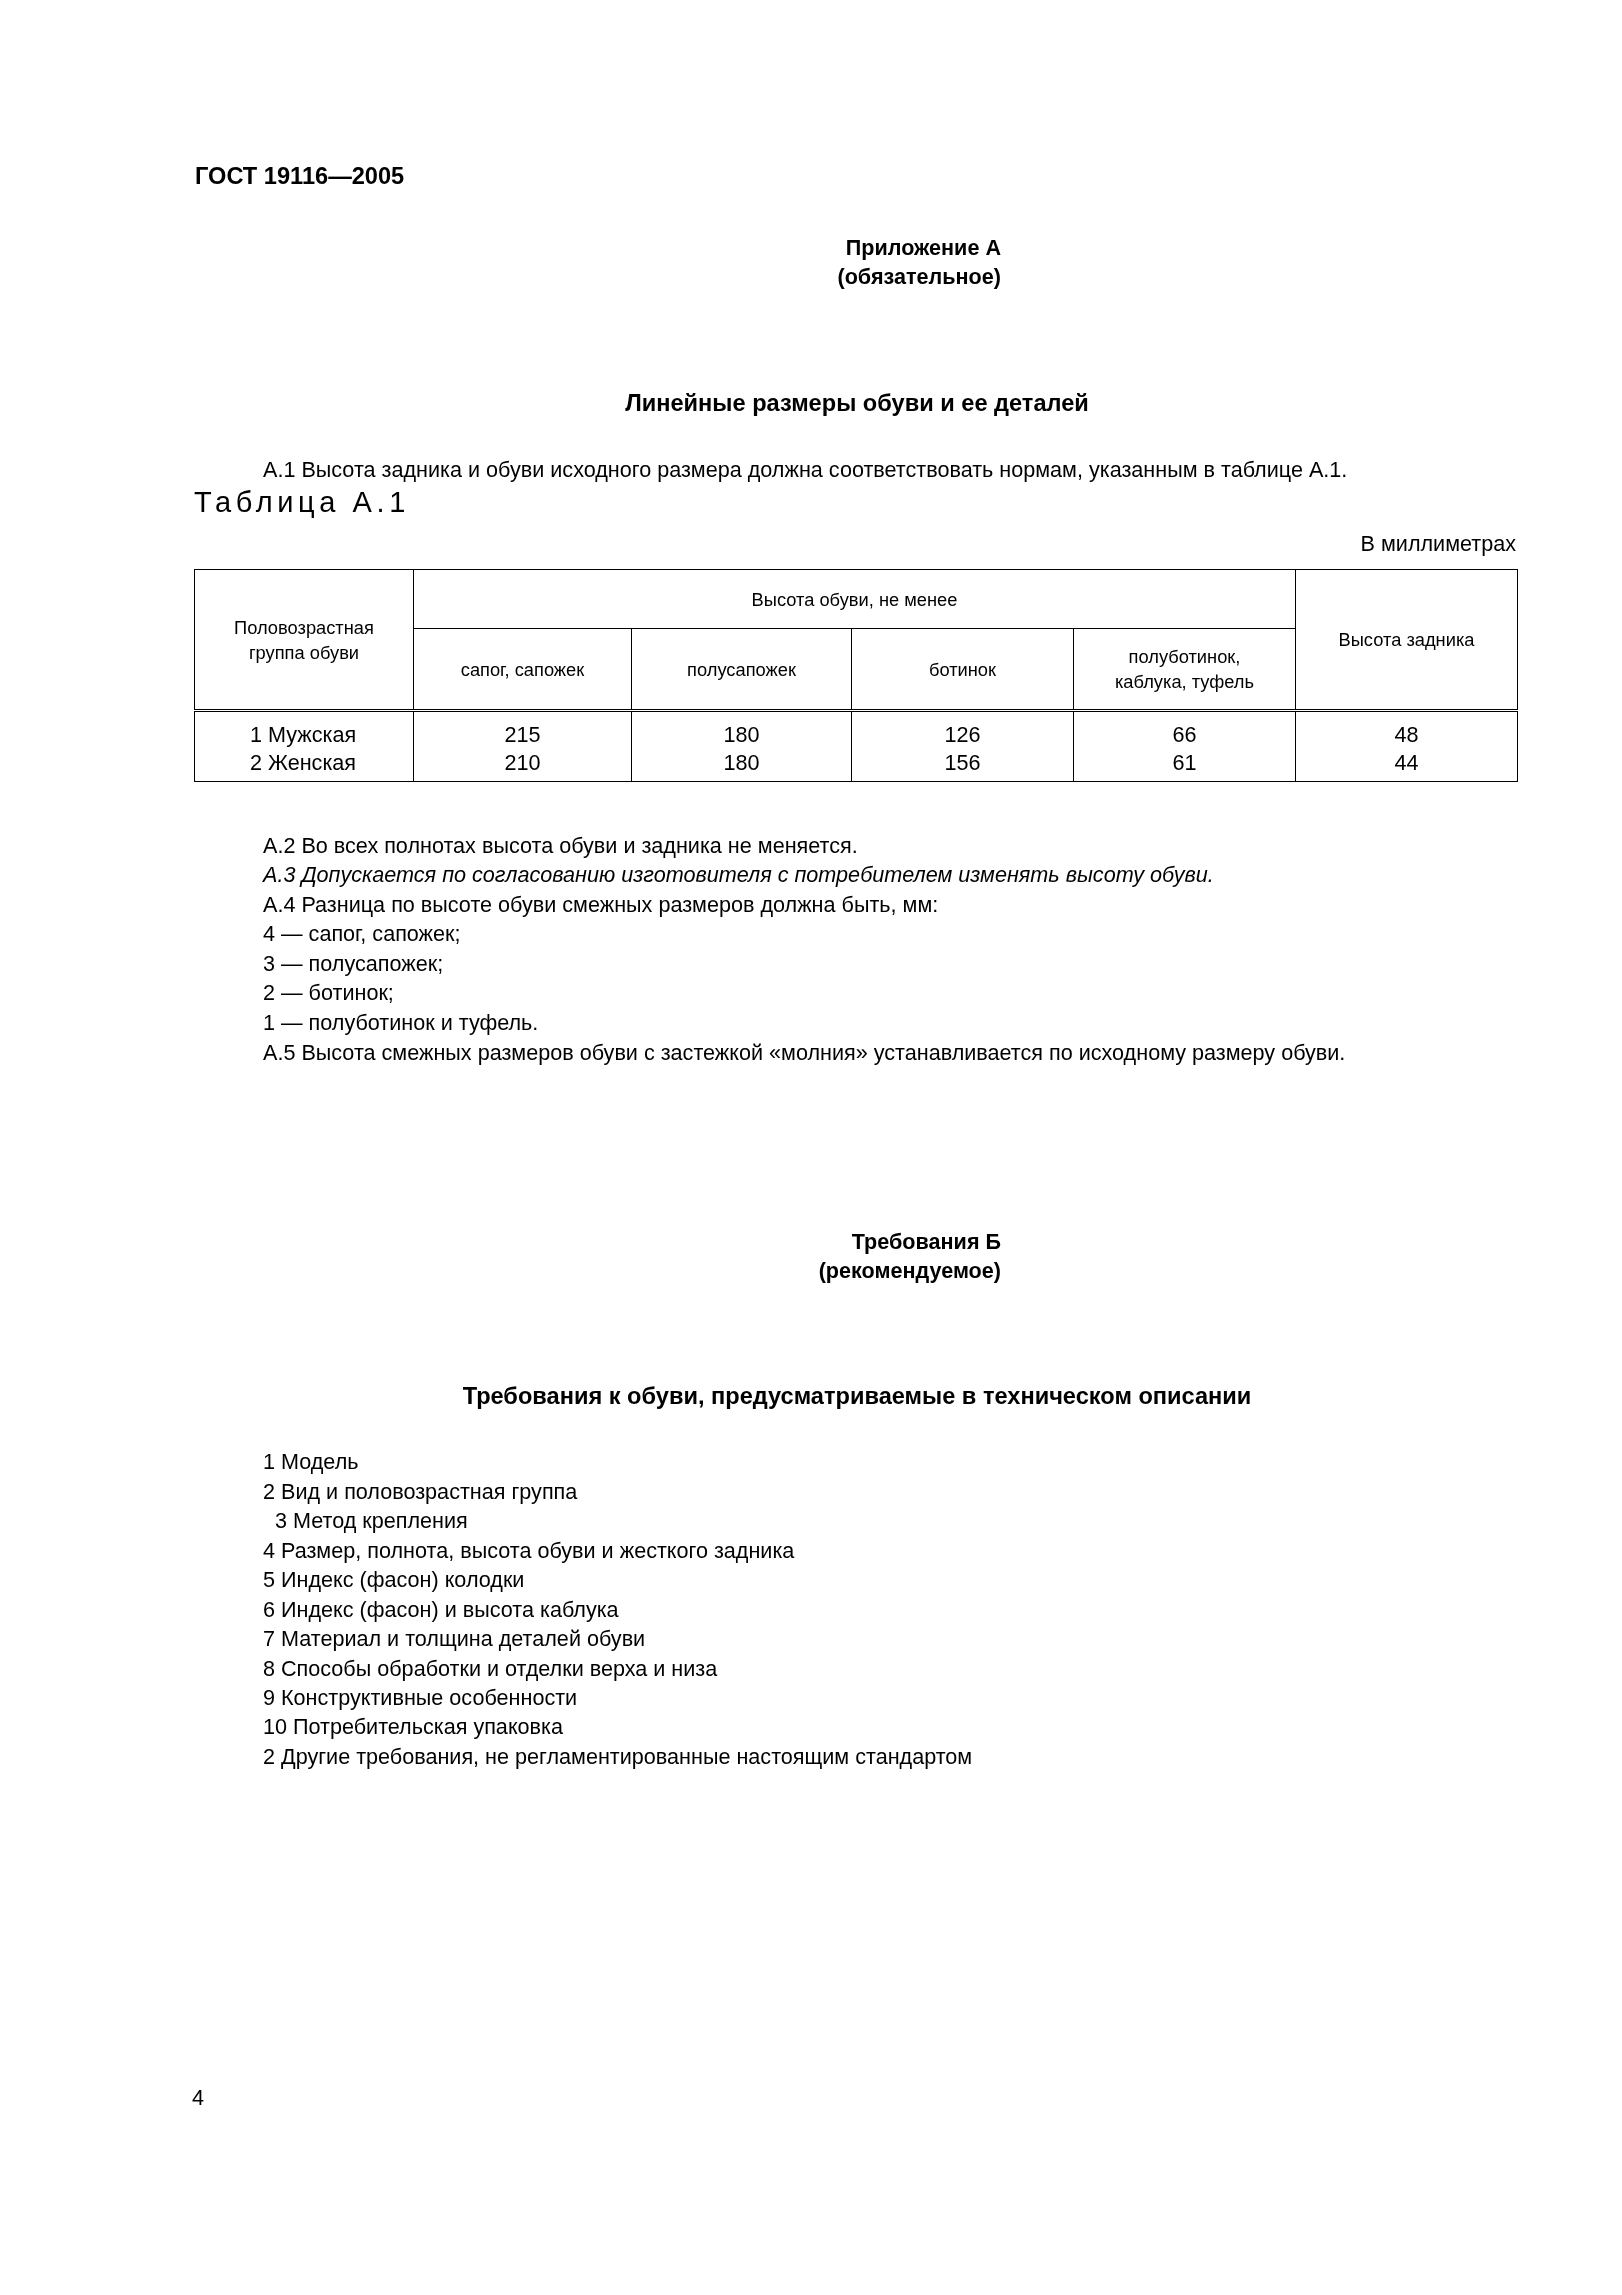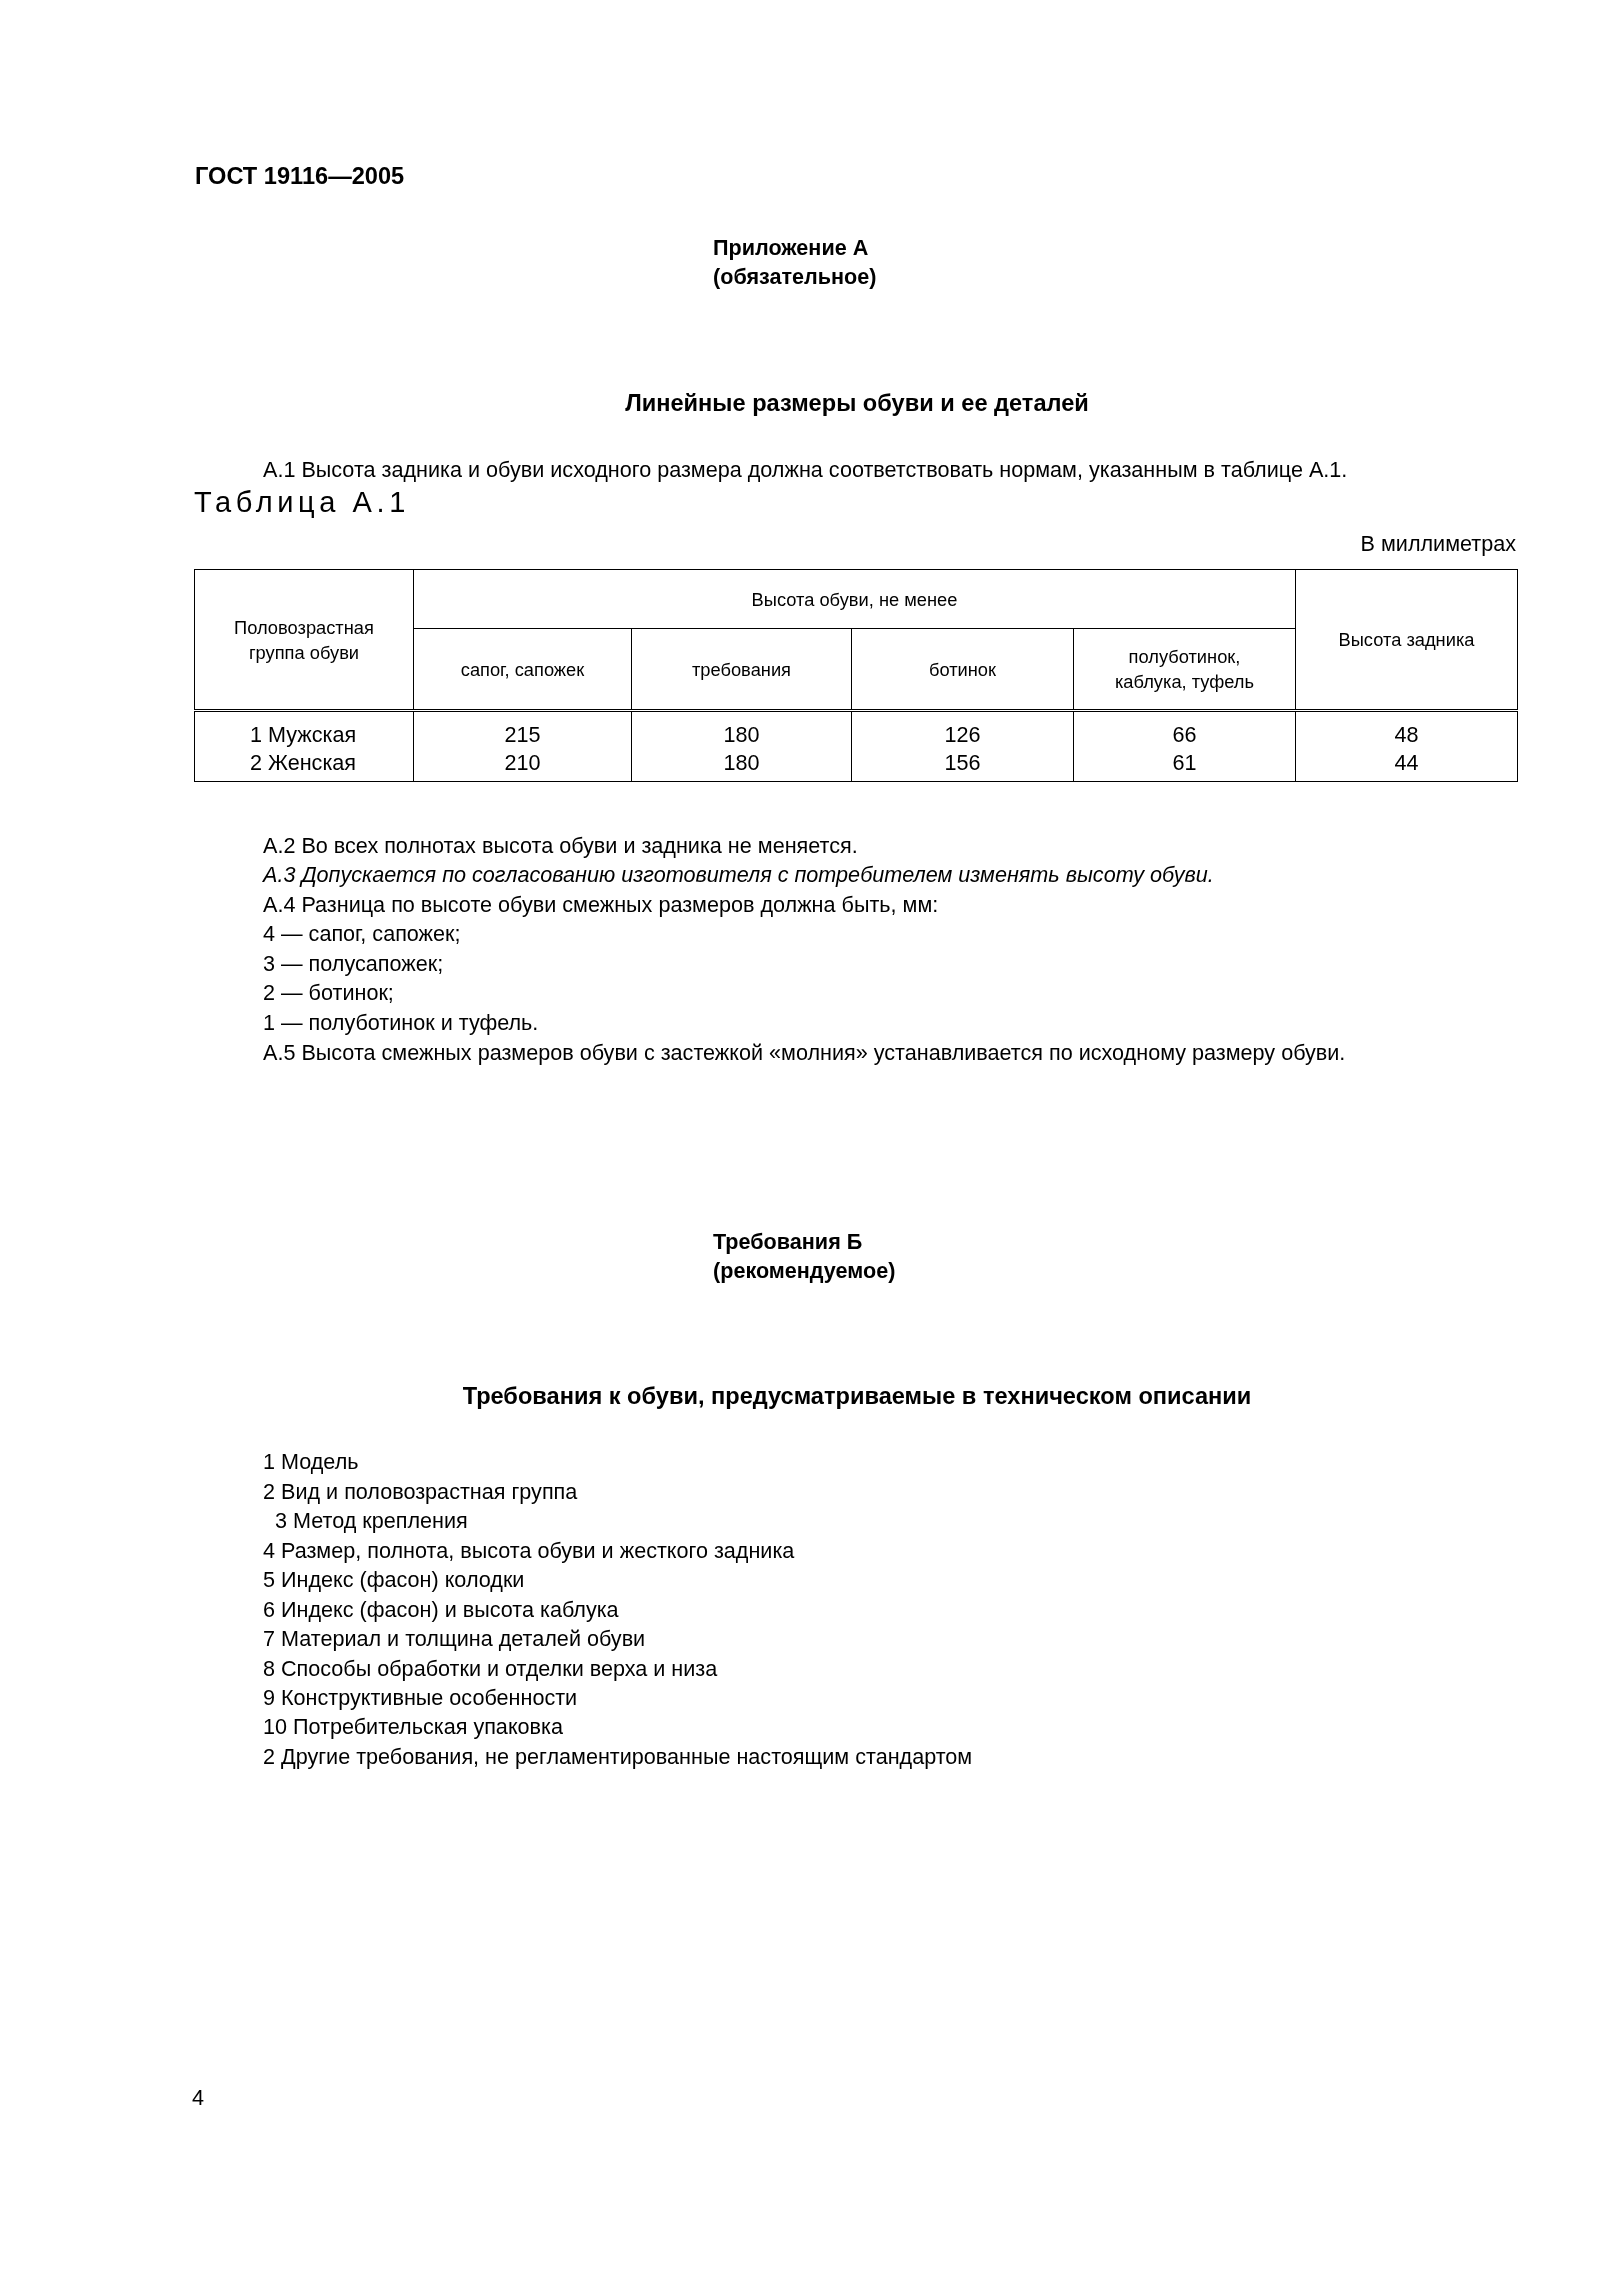--- a/index.html
+++ b/index.html
@@ -3,21 +3,21 @@
 <meta charset="utf-8">
 <style>
   html, body { margin: 0; padding: 0; background: #ffffff; }
   body {
     width: 1623px; height: 2295px; position: relative; overflow: hidden;
     font-family: "Liberation Sans", sans-serif; color: #000000;
   }
   .abs { position: absolute; white-space: nowrap; }
   .doc-code { left: 195px; top: 162px; font-size: 23.6px; font-weight: bold; line-height: 29px; }
   .app-title { font-size: 21.6px; font-weight: bold; line-height: 29px; }
-  .app-center-a { left: 713px; width: 288px; text-align: left; }
+  .app-center-a { left: 713px; width: 288px; text-align: right; }
   .section-title { font-size: 23.6px; font-weight: bold; line-height: 29px; }
   .body-text { font-size: 21.6px; line-height: 29.4px; }
   .para { left: 263px; }
   .table-caption { left: 194px; top: 488px; font-size: 29px; line-height: 29px; letter-spacing: 4.6px; text-align: right; }
   .units { right: 107px; top: 529px; font-size: 21.6px; line-height: 29px; }
 
   table.t {
     position: absolute; left: 194px; top: 569px; width: 1323px;
     border-collapse: collapse; table-layout: fixed;
     font-family: "Liberation Sans", sans-serif;
@@ -65,21 +65,21 @@
       <tr class="h1">
     <th rowspan="2" class="rowspan-bottom">
       <span class="cell-line">Половозрастная</span>
       <span class="cell-line">группа обуви</span>
     </th>
     <th colspan="4" class="h1">Высота обуви, не менее</th>
     <th rowspan="2" class="rowspan-bottom">Высота задника</th>
   </tr>
   <tr class="h2 hdr-last">
     <th>сапог, сапожек</th>
-    <th>требования</th>
+    <th>полусапожек</th>
     <th>ботинок</th>
     <th>
       <span class="cell-line">полуботинок,</span>
       <span class="cell-line">каблука, туфель</span>
     </th>
   </tr>
   <tr>
     <td class="group">
       <span class="cell-line">1  Мужская</span>
       <span class="cell-line">2  Женская</span>

